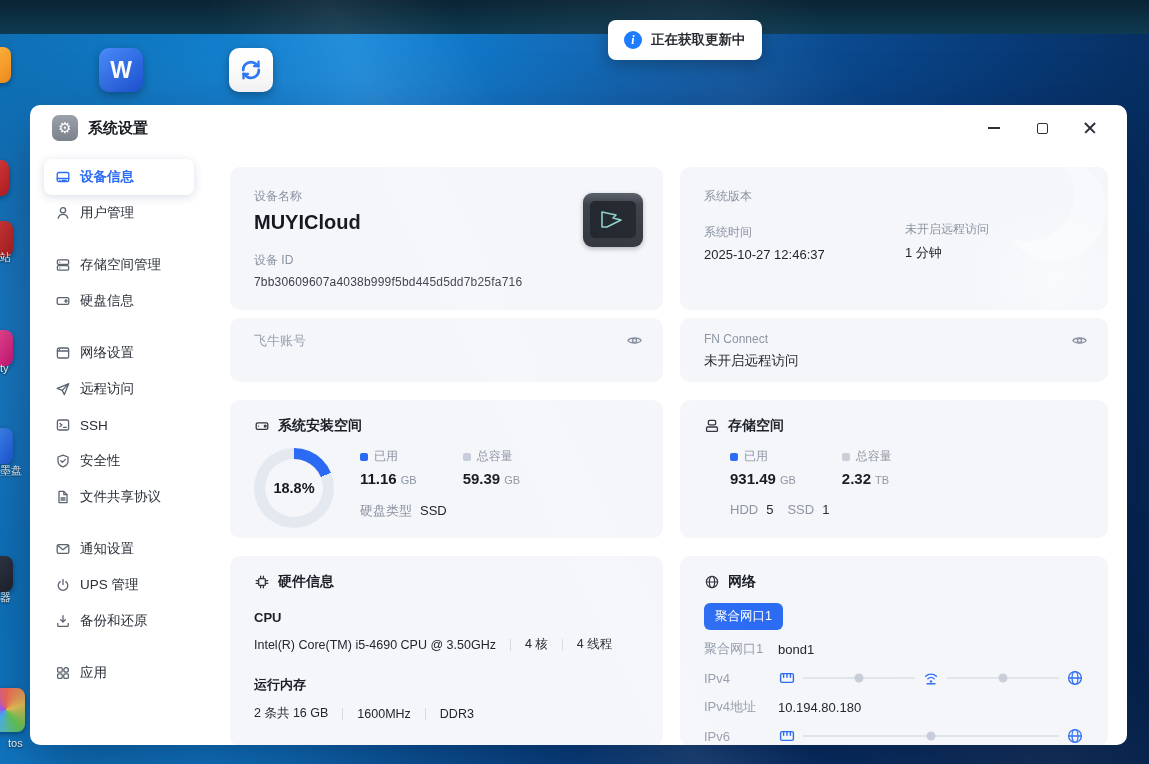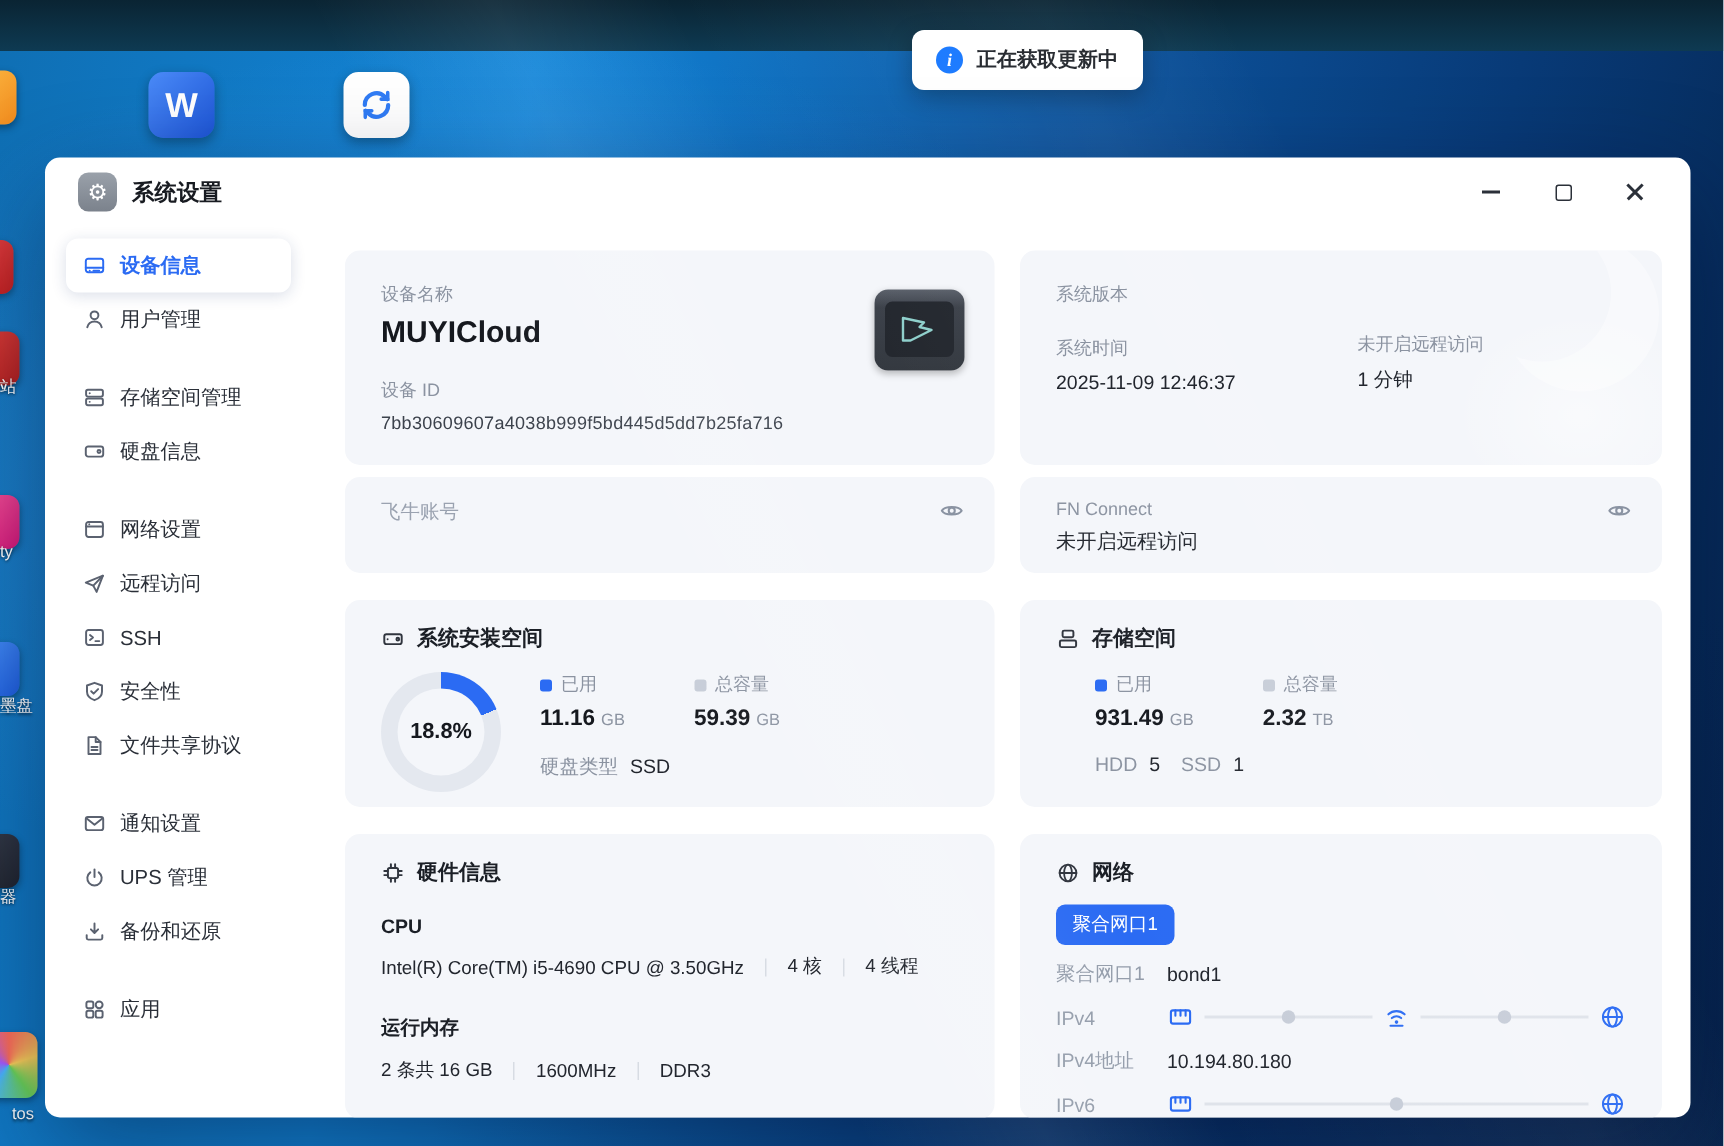--- a/index.html
+++ b/index.html
@@ -331,21 +331,21 @@
             </div>
           </div>
 
           <div class="card card-r h143 p2024" style="overflow:hidden;">
             <div class="glow"></div>
             <div class="moon"></div>
             <div class="lbl" style="position:relative;z-index:2;">系统版本</div>
             <div class="sysmeta" style="position:relative;z-index:2;">
               <div class="c1">
                 <div class="lbl">系统时间</div>
-                <div class="metaval">2025-11-09 12:46:37</div>
+                <div class="metaval">2025-10-27 12:46:37</div>
               </div>
               <div>
                 <div class="lbl">未开启远程访问</div>
                 <div class="metaval">1 分钟</div>
               </div>
             </div>
           </div>
         </div>
 
         <div class="row mb18">

